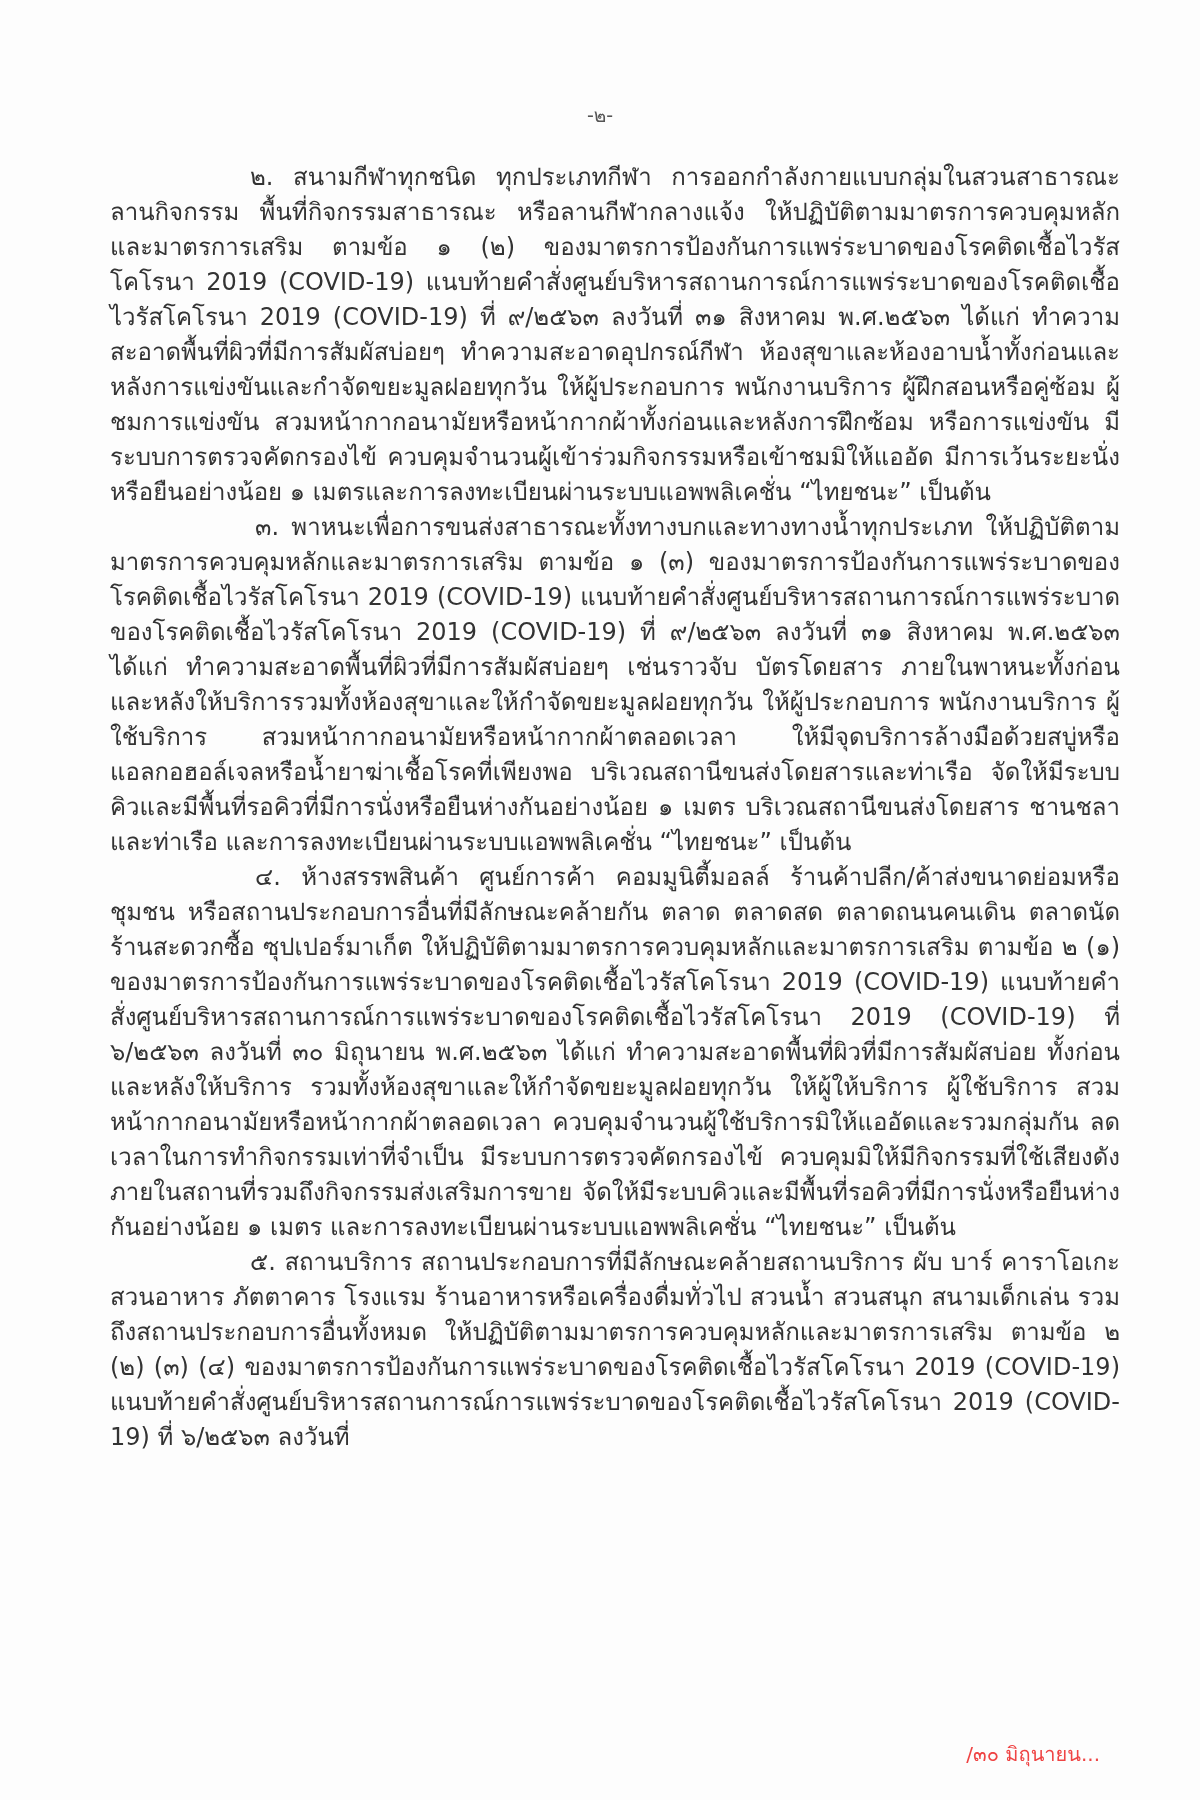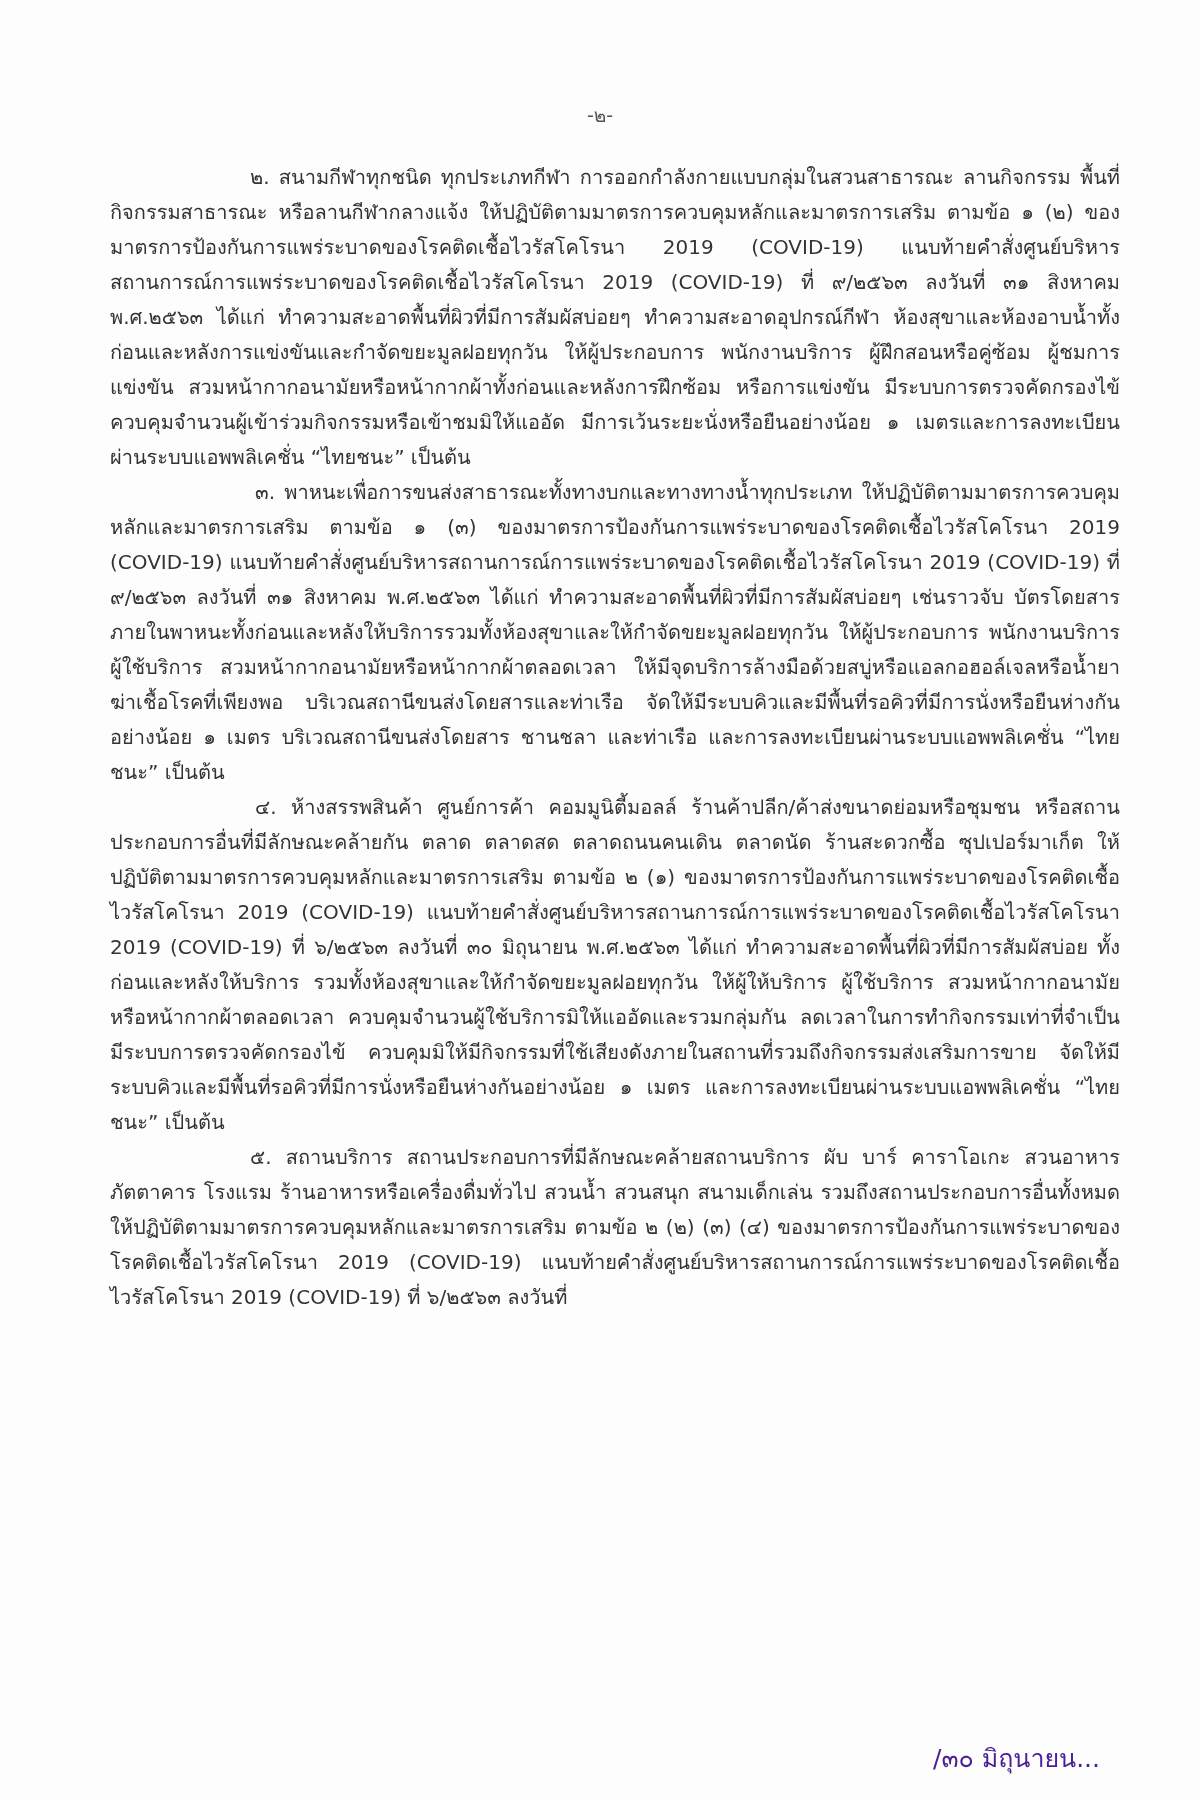--- a/index.html
+++ b/index.html
@@ -7,29 +7,29 @@
     width: 1200px; height: 1800px; position: relative; overflow: hidden;
     font-family: "DejaVu Sans", sans-serif; color: #2a2a2a;
   }
   .page { position: absolute; left: 0; top: 0; width: 1200px; height: 1800px; background: #fdfdfd; }
   .page-number {
     position: absolute; top: 100px; left: 0; width: 1200px; text-align: center;
     font-size: 19px; color: #555;
   }
   .body-text {
     position: absolute; left: 110px; top: 160px; width: 1010px;
-    font-size: 20px; line-height: 35px; text-align: justify; color: #333;
+    font-size: 24px; line-height: 35px; text-align: justify; color: #333;
   }
   .para { margin: 0; }
   .para.indent { text-indent: 140px; }
   .para.indent-wide { text-indent: 145px; }
   .para.gap { }
   .footer-continuation {
     position: absolute; right: 100px; top: 1738px;
-    font-size: 25px; color: #4c1d95;
+    font-size: 20px; color: #ef4444;
   }
 </style>
 </head>
 <body>
 
 <div class="page">
   <div class="page-number">-๒-</div>
 
   <div class="body-text">
     <p class="para indent">๒. สนามกีฬาทุกชนิด ทุกประเภทกีฬา การออกกำลังกายแบบกลุ่มในสวนสาธารณะ ลานกิจกรรม พื้นที่กิจกรรมสาธารณะ หรือลานกีฬากลางแจ้ง ให้ปฏิบัติตามมาตรการควบคุมหลักและมาตรการเสริม ตามข้อ ๑ (๒) ของมาตรการป้องกันการแพร่ระบาดของโรคติดเชื้อไวรัสโคโรนา 2019 (COVID-19) แนบท้ายคำสั่งศูนย์บริหารสถานการณ์การแพร่ระบาดของโรคติดเชื้อไวรัสโคโรนา 2019 (COVID-19) ที่ ๙/๒๕๖๓ ลงวันที่ ๓๑ สิงหาคม พ.ศ.๒๕๖๓ ได้แก่ ทำความสะอาดพื้นที่ผิวที่มีการสัมผัสบ่อยๆ ทำความสะอาดอุปกรณ์กีฬา ห้องสุขาและห้องอาบน้ำทั้งก่อนและหลังการแข่งขันและกำจัดขยะมูลฝอยทุกวัน ให้ผู้ประกอบการ พนักงานบริการ ผู้ฝึกสอนหรือคู่ซ้อม ผู้ชมการแข่งขัน สวมหน้ากากอนามัยหรือหน้ากากผ้าทั้งก่อนและหลังการฝึกซ้อม หรือการแข่งขัน มีระบบการตรวจคัดกรองไข้ ควบคุมจำนวนผู้เข้าร่วมกิจกรรมหรือเข้าชมมิให้แออัด มีการเว้นระยะนั่งหรือยืนอย่างน้อย ๑ เมตรและการลงทะเบียนผ่านระบบแอพพลิเคชั่น “ไทยชนะ” เป็นต้น</p>

